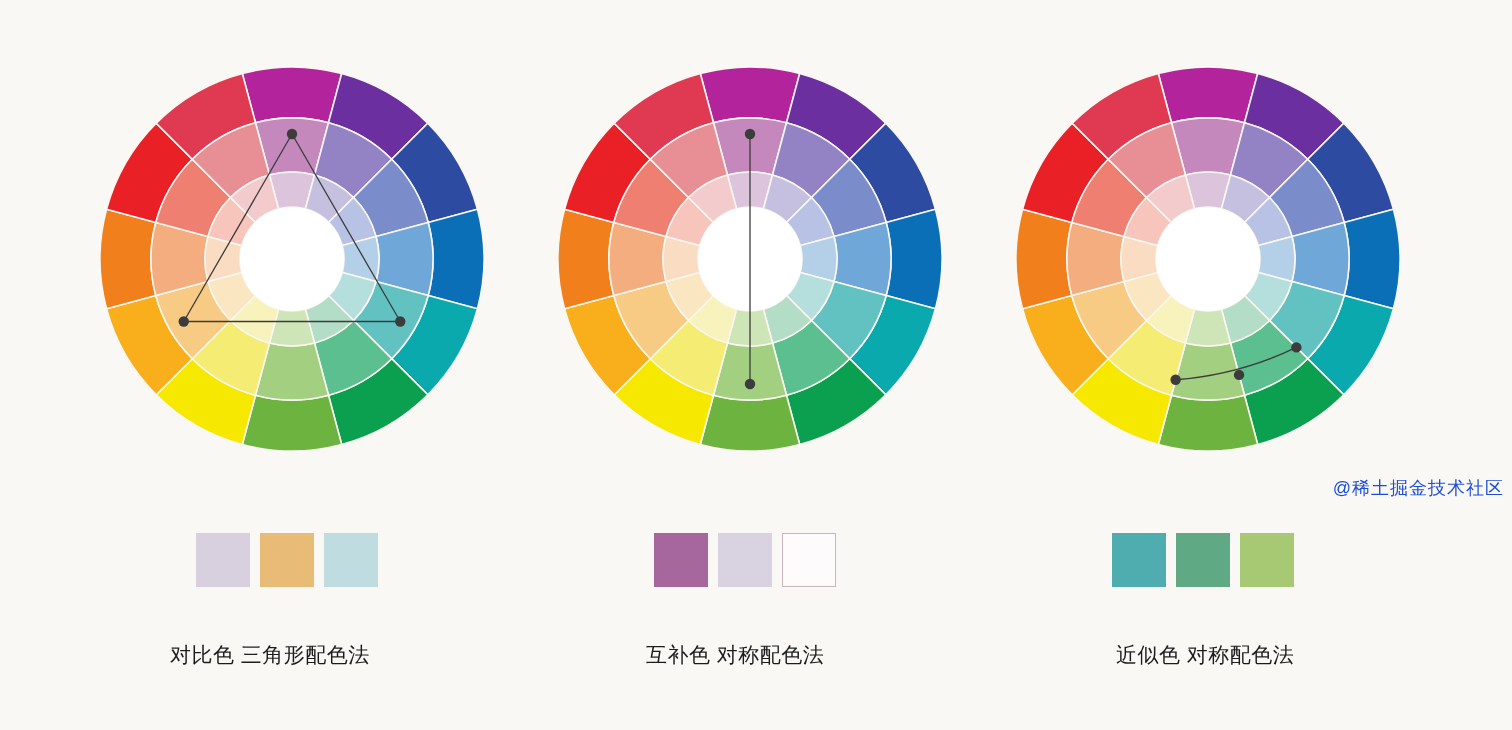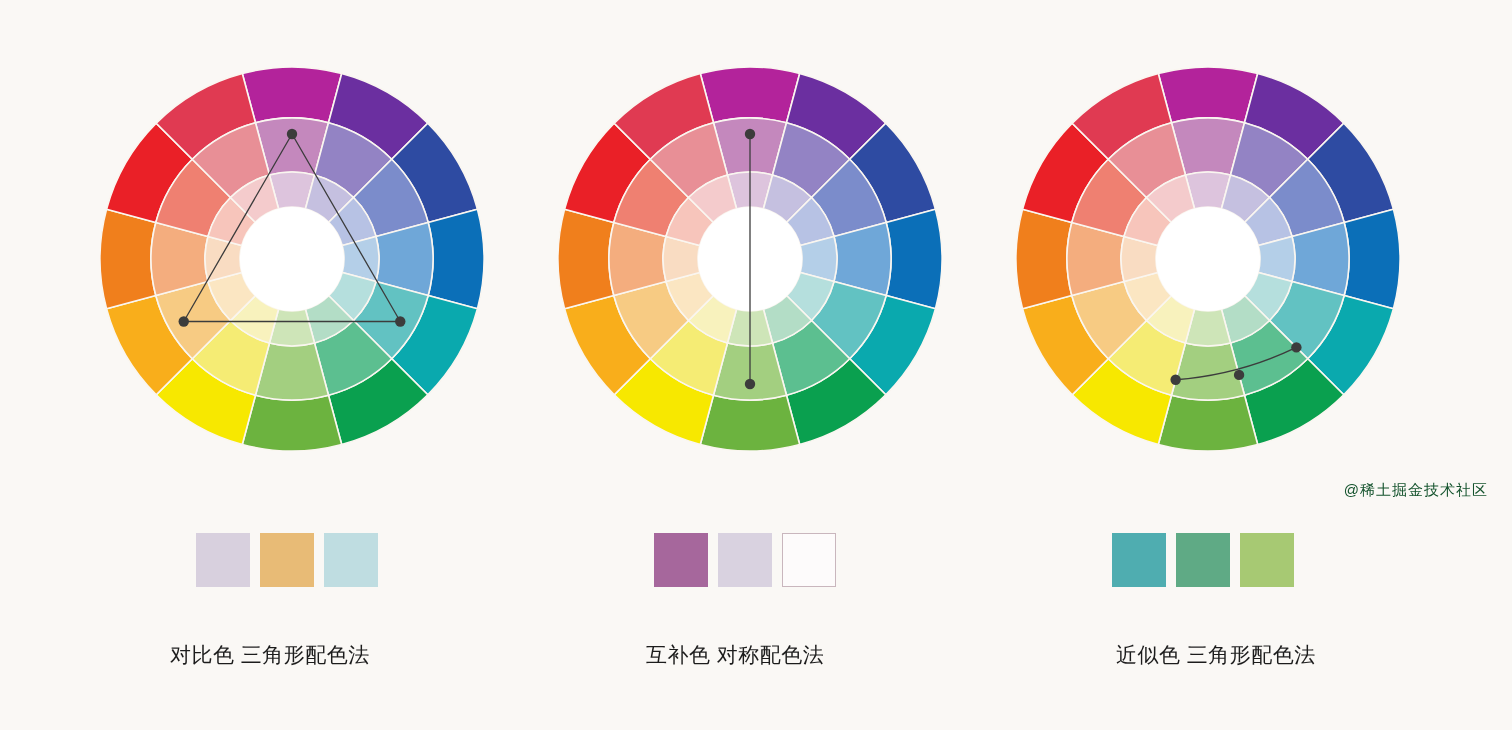--- a/index.html
+++ b/index.html
@@ -68,24 +68,24 @@
     color: #1c1c1c;
     letter-spacing: 0.5px;
     white-space: nowrap;
   }
   .panel-1 .caption { left: 130px; }
   .panel-2 .caption { left: 148px; }
   .panel-3 .caption { left: 160px; }
 
   .watermark {
     position: absolute;
-    right: 24px;
+    right: 8px;
     bottom: 18px;
-    font-size: 15px;
-    color: #14532d;
+    font-size: 18px;
+    color: #1d4ed8;
     letter-spacing: 1px;
     white-space: nowrap;
   }
 </style>
 </head>
 <body>
 
 <div class="stage">
 
   <div class="panel panel-1">
@@ -251,17 +251,17 @@
             <circle cx="223.05828541230252" cy="307.9110991546882" r="5.2" fill="#3c3c3c"></circle>
             <circle cx="159.6476193621849" cy="312.74072828613356" r="5.2" fill="#3c3c3c"></circle>
           </g>
       </svg>
     </div>
     <div class="swatch-row">
       <div class="swatch" style="background: rgb(79, 173, 176);"></div>
       <div class="swatch" style="background: rgb(95, 170, 133);"></div>
       <div class="swatch" style="background: rgb(167, 201, 115);"></div>
     </div>
-    <div class="caption">近似色 三角形配色法</div>
+    <div class="caption">近似色 对称配色法</div>
   </div>
 
   <div class="watermark">@稀土掘金技术社区</div>
 </div>
 
 </body></html>

